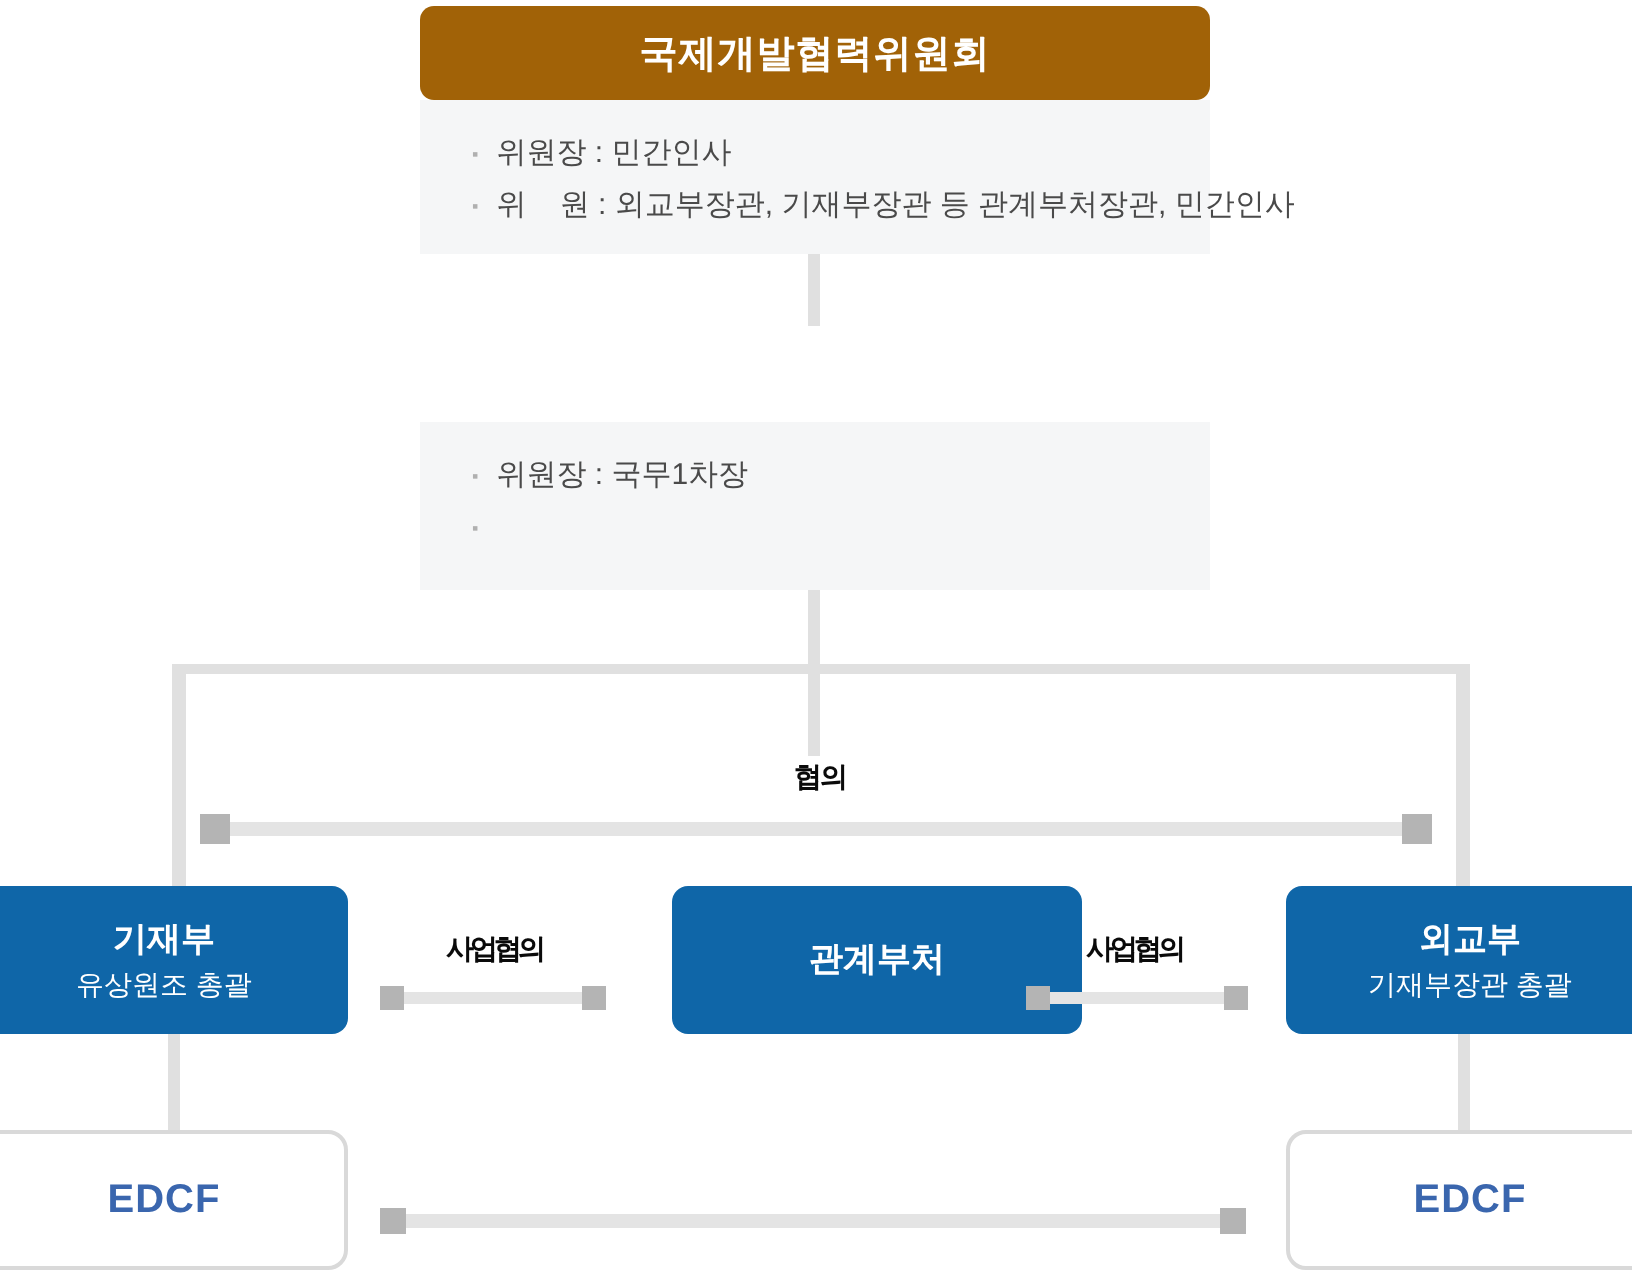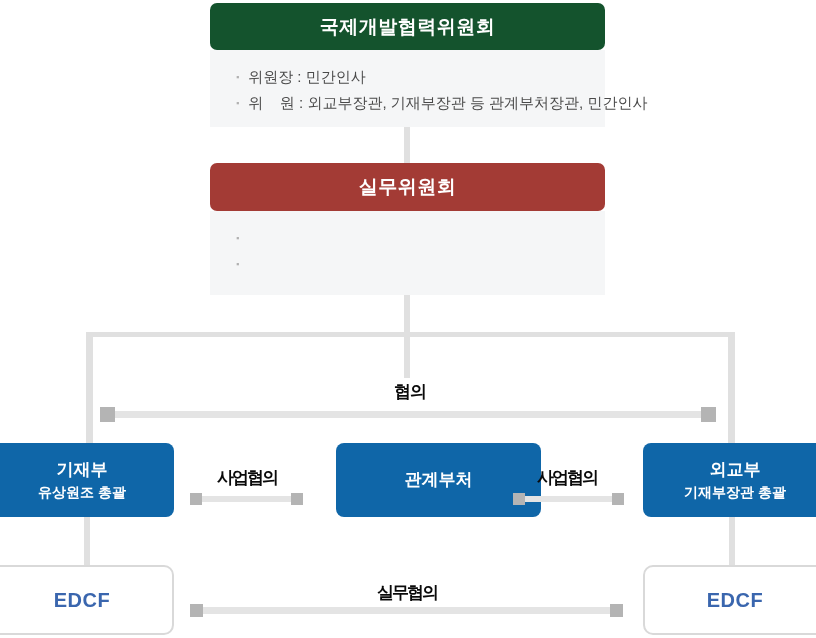--- a/index.html
+++ b/index.html
@@ -12,21 +12,21 @@
     font-family:"Liberation Sans","DejaVu Sans",sans-serif;
   }
 
   
   .hdr{
     position:absolute;left:210px;width:395px;height:47px;
     border-radius:7px;
     display:flex;align-items:center;justify-content:center;
     color:#ffffff;font-size:19px;font-weight:bold;letter-spacing:0.5px;
   }
-  .hdr-navy{top:3px;background:#14532d;}
+  .hdr-navy{top:3px;background:#a16207;}
   .hdr-red{top:163px;height:48px;background:#a33b35;}
 
   
   .info{
     position:absolute;left:210px;width:395px;
     background:#f5f6f7;
     box-sizing:border-box;
     padding:14px 10px 0 26px;
   }
   .info-1{top:50px;height:77px;}
@@ -42,33 +42,33 @@
 
   
   .vline{position:absolute;width:6px;background:#e0e0e0;}
   .hline{position:absolute;height:5px;background:#e0e0e0;}
   .linkline{position:absolute;background:#e4e4e4;}
   .cap{position:absolute;background:#b4b4b4;}
 
   
   .linklabel{
     position:absolute;width:100px;text-align:center;
-    font-size:17px;font-weight:bold;color:#0a0a0a;
+    font-size:14px;font-weight:bold;color:#0a0a0a;
     letter-spacing:-2px;white-space:nowrap;
   }
 
   
   .minbox{
     position:absolute;top:443px;height:74px;
     background:#0f66a8;border-radius:8px;
     display:flex;flex-direction:column;align-items:center;justify-content:center;
     color:#ffffff;
   }
   .minbox .name{font-size:17px;font-weight:bold;line-height:20px;}
-  .minbox .sub{font-size:14px;font-weight:bold;line-height:18px;margin-top:3px;}
+  .minbox .sub{font-size:14px;font-weight:normal;line-height:18px;margin-top:3px;}
 
   
   .agbox{
     position:absolute;top:565px;height:70px;
     background:#ffffff;border:2px solid #d9d9d9;border-radius:10px;
     box-sizing:border-box;
     display:flex;align-items:center;justify-content:center;
     color:#3a66ae;font-size:20px;font-weight:600;letter-spacing:0.5px;
   }
 </style>
@@ -86,26 +86,24 @@
       <span>위원장 : 민간인사</span>
     </div>
     <div class="info-row">
       <span class="bullet">▪</span>
       <span>위    원 : 외교부장관, 기재부장관 등 관계부처장관, 민간인사</span>
     </div>
   </div>
 
   <div class="vline" style="left:404px;top:127px;height:36px;"></div>
 
-  <div class="hdr hdr-red">
-    <span>실무위원회</span>
-  </div>
   <div class="info info-2">
     <div class="info-row">
       <span class="bullet">▪</span>
+      <span>위원장 : 국무1차장</span>
     </div>
     <div class="info-row">
       <span class="bullet">▪</span>
     </div>
   </div>
 
   <div class="vline" style="left:404px;top:295px;height:83px;"></div>
   <div class="hline" style="left:86px;top:332px;width:649px;"></div>
   <div class="vline" style="left:86px;top:332px;width:7px;height:111px;"></div>
   <div class="vline" style="left:728px;top:332px;width:7px;height:111px;"></div>
@@ -140,18 +138,17 @@
   <div class="vline" style="left:84px;top:517px;height:48px;"></div>
   <div class="vline" style="left:729px;top:517px;height:48px;"></div>
 
   <div class="agbox" style="left:-10px;width:184px;">
     <span>EDCF</span>
   </div>
   <div class="agbox" style="left:643px;width:184px;">
     <span>EDCF</span>
   </div>
 
-  <div class="linklabel" style="left:357px;top:581px;">실무협의</div>
   <div class="linkline" style="left:197px;top:607px;width:419px;height:7px;"></div>
   <div class="cap" style="left:190px;top:604px;width:13px;height:13px;"></div>
   <div class="cap" style="left:610px;top:604px;width:13px;height:13px;"></div>
 
 </div>
 
 </body></html>

